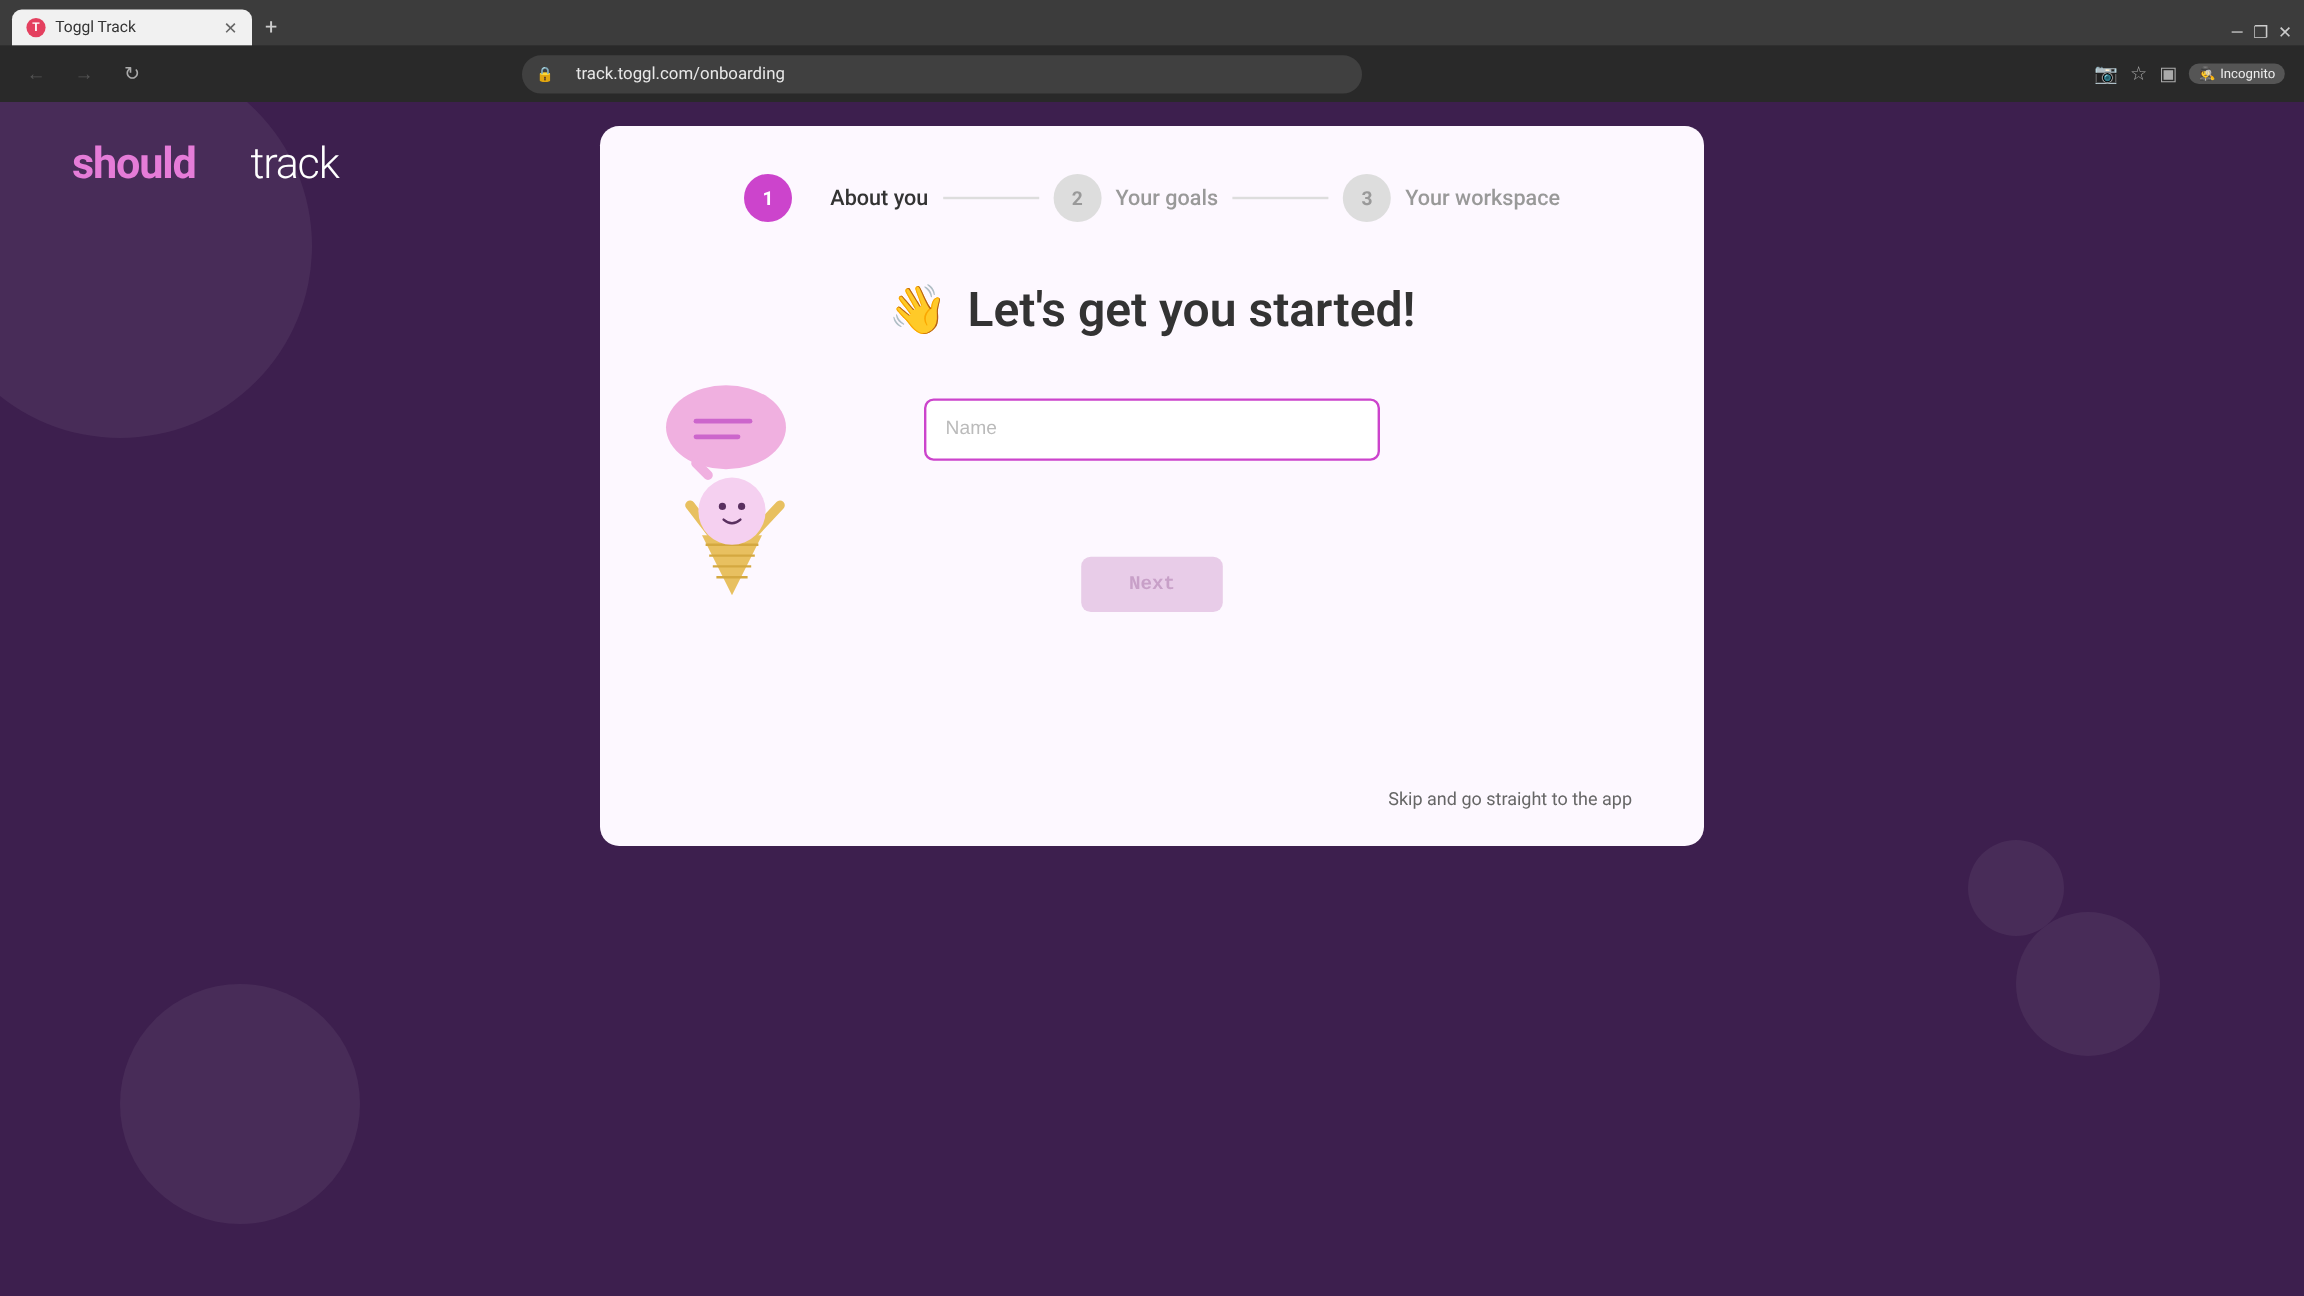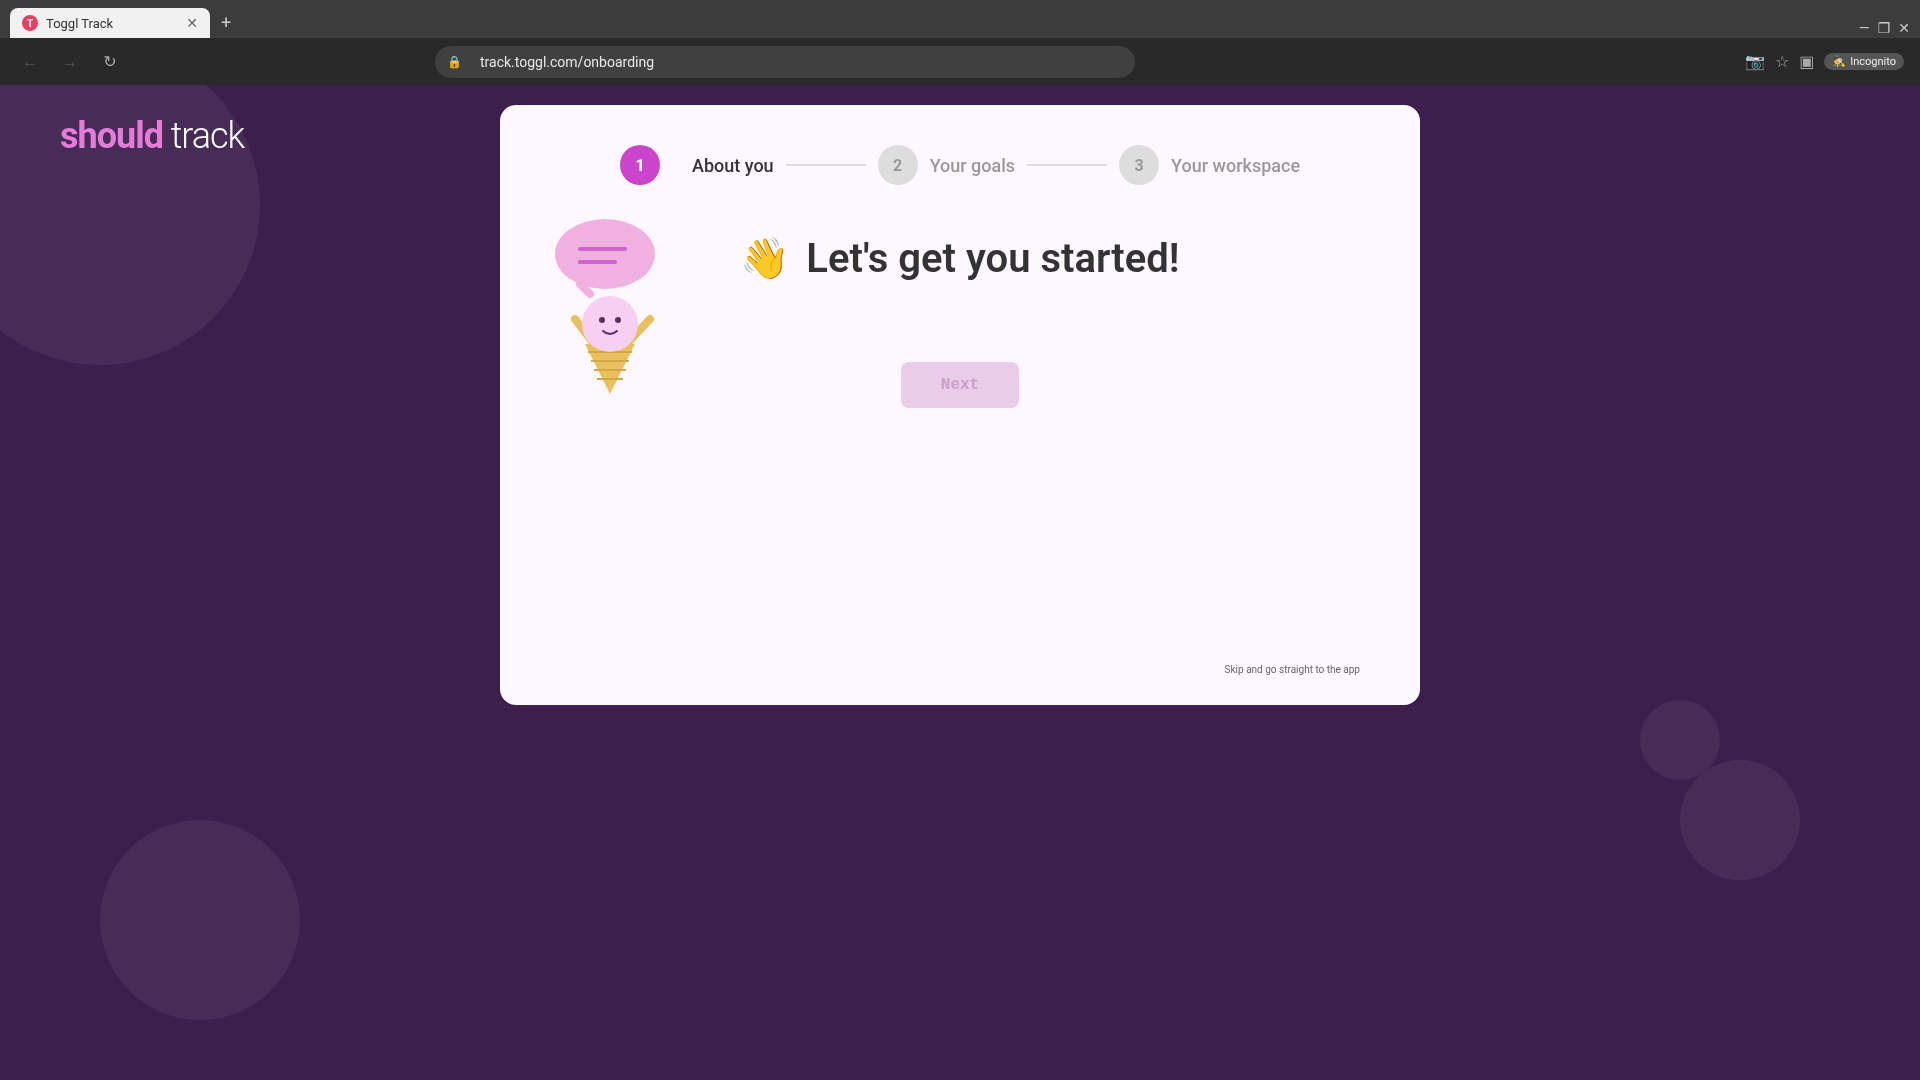--- a/index.html
+++ b/index.html
@@ -187,21 +187,21 @@
       left: 60px;
     }
 
     .logo-text {
       font-size: 36px;
       font-weight: 700;
       letter-spacing: -1px;
     }
 
     .logo-toggl { color: #e57cd8; }
-    .logo-track { color: white; font-weight: 300; }
+    .logo-track { color: white; font-weight: 300; padding-left: 38px; }
 
     
     .onboarding-card {
       position: absolute;
       top: 20px;
       left: 50%;
       transform: translateX(-50%);
       width: 920px;
       background: #fdf8ff;
       border-radius: 16px;
@@ -318,21 +318,21 @@
       font-size: 16px;
       font-weight: 600;
       cursor: not-allowed;
       font-family: Liberation Mono, monospace;
     }
 
     .skip-link {
       position: absolute;
       bottom: 30px;
       right: 60px;
-      font-size: 10px;
+      font-size: 15px;
       color: #666;
       text-decoration: none;
       cursor: pointer;
     }
 
     
     .ice-cream-wrapper {
       position: absolute;
       left: -10px;
       bottom: 0px;
@@ -440,20 +440,21 @@
           <path d="M53,127 Q60,133 67,127" fill="none" stroke="#5a3060" stroke-width="2" stroke-linecap="round"></path>
         </svg>
       </div>
 
       <div class="greeting">
         <span class="greeting-emoji">👋</span>
         <span>Let's get you started!</span>
       </div>
 
 
+      <input class="name-input" type="text" placeholder="Name" style="">
 
       
       <div class="next-btn-wrapper">
         <button class="next-btn">Next</button>
       </div>
     </div>
 
     <a class="skip-link" href="#">Skip and go straight to the app</a>
   </div>
 </div>

